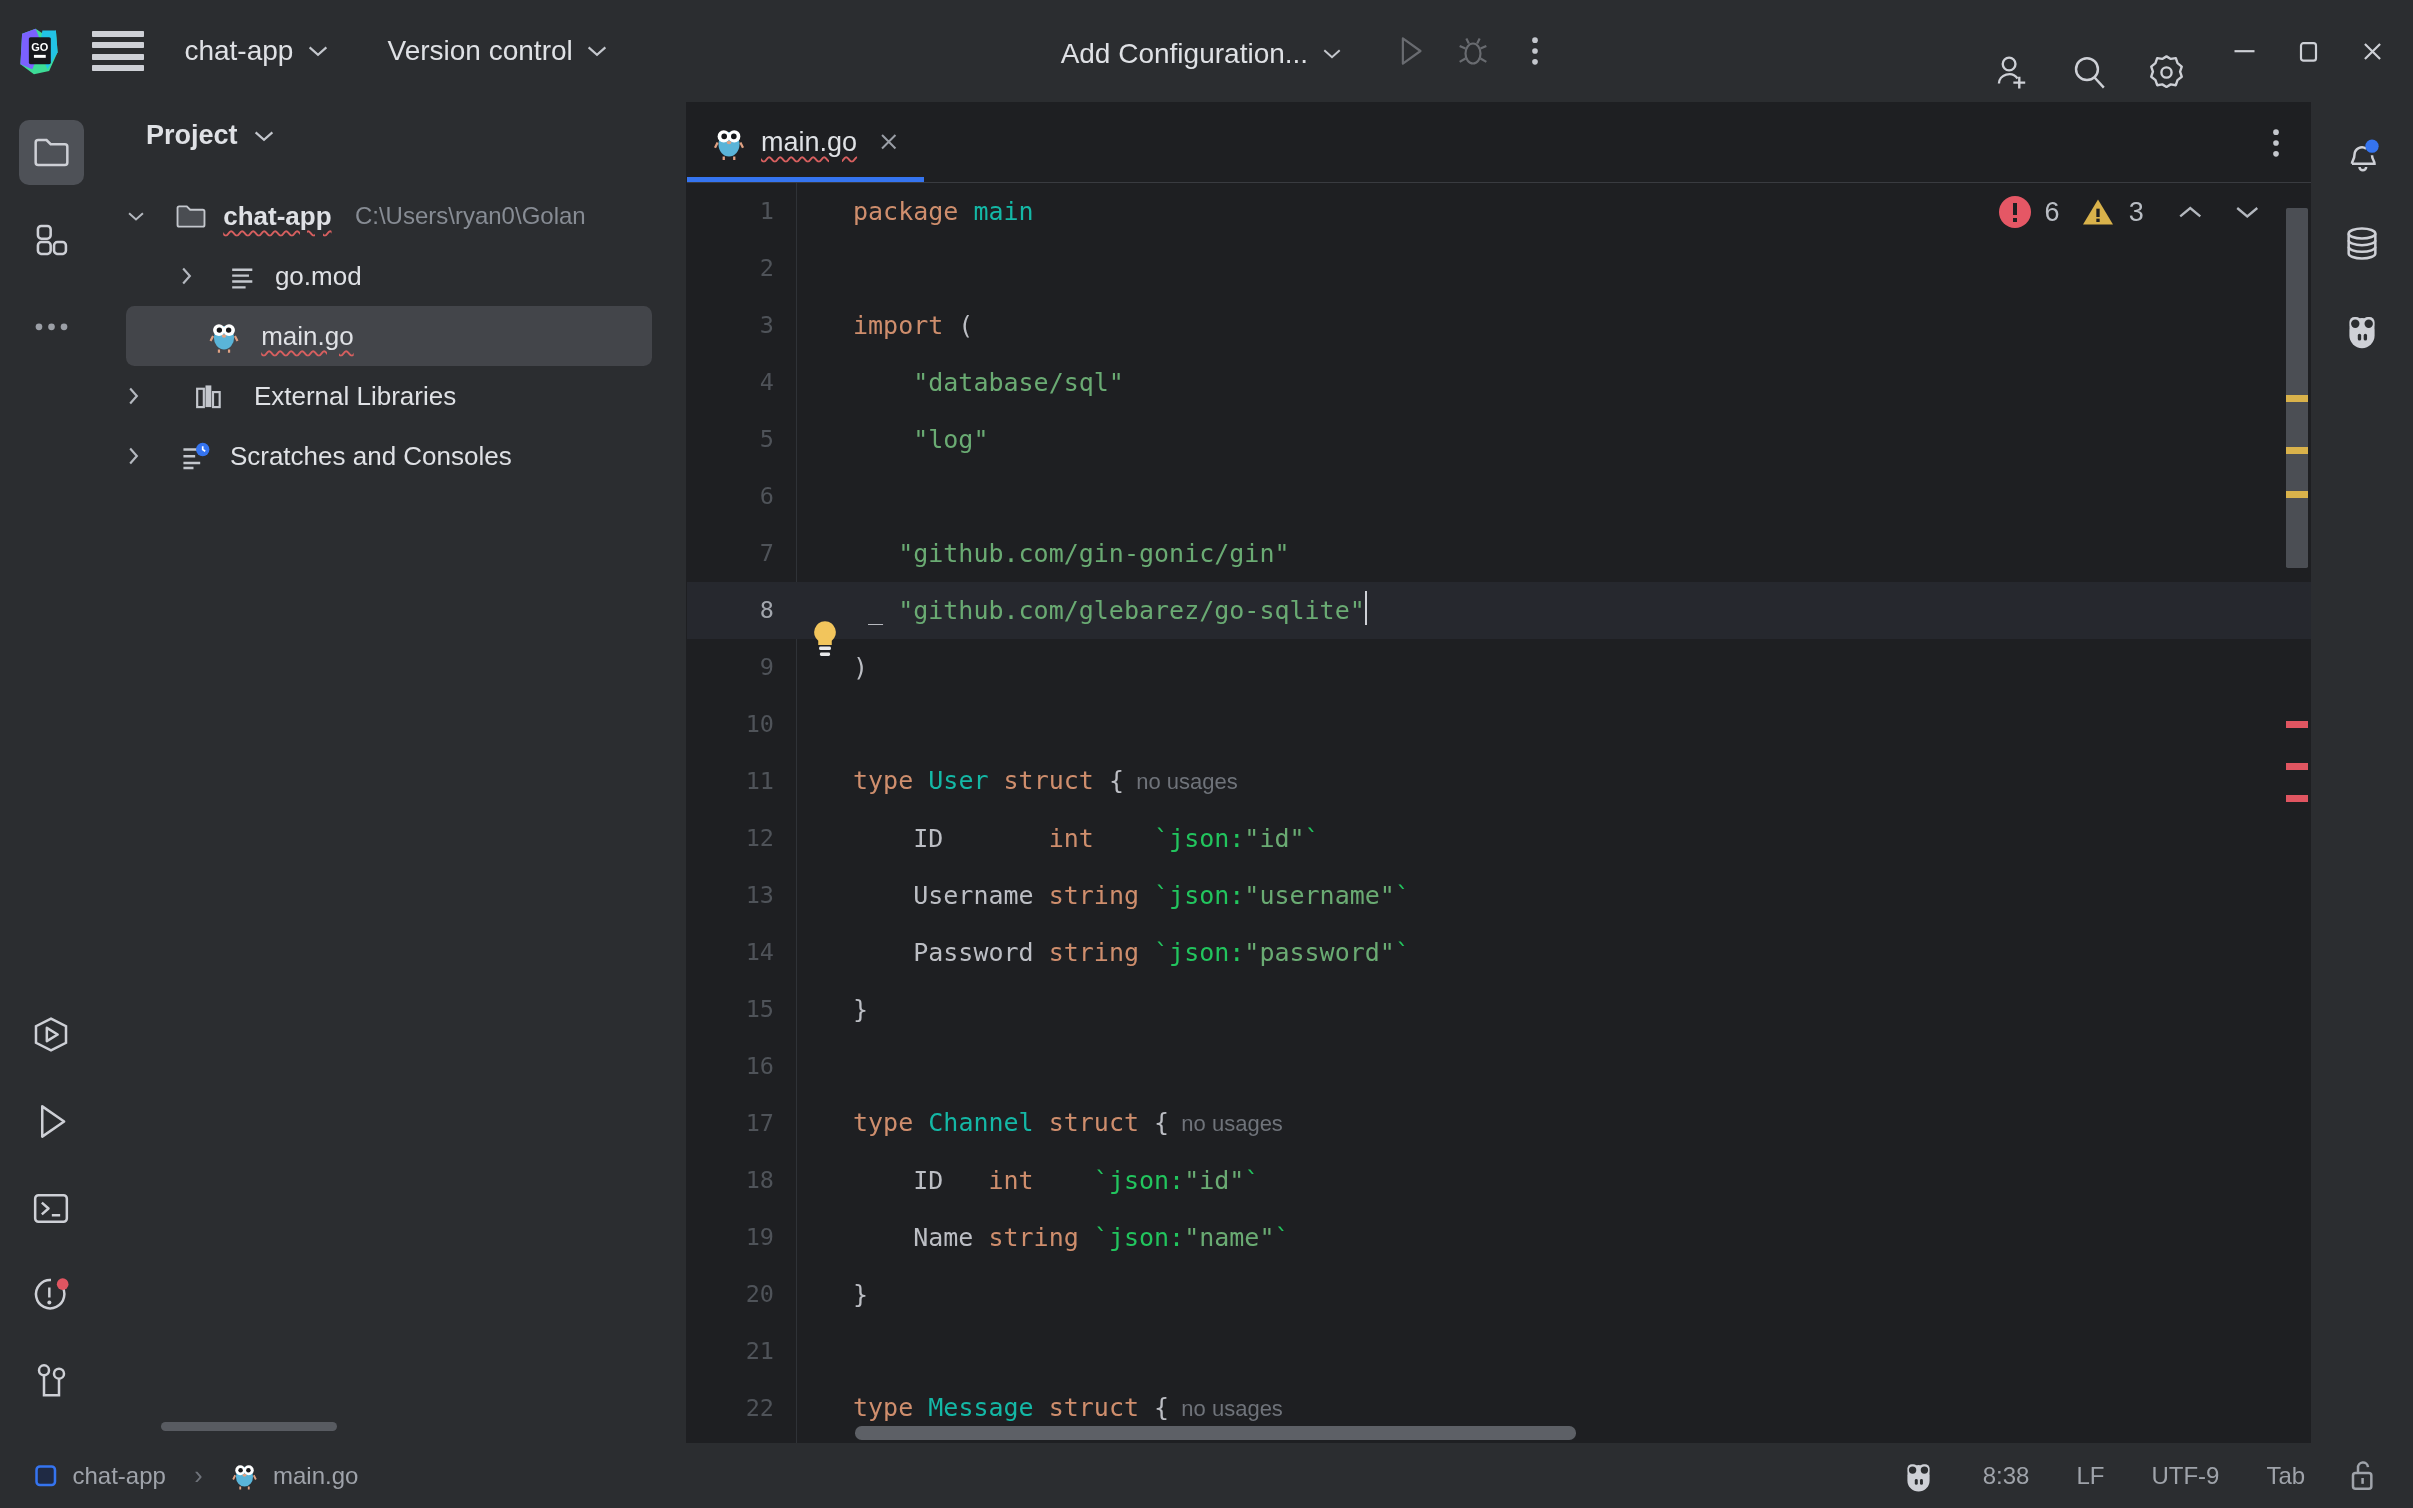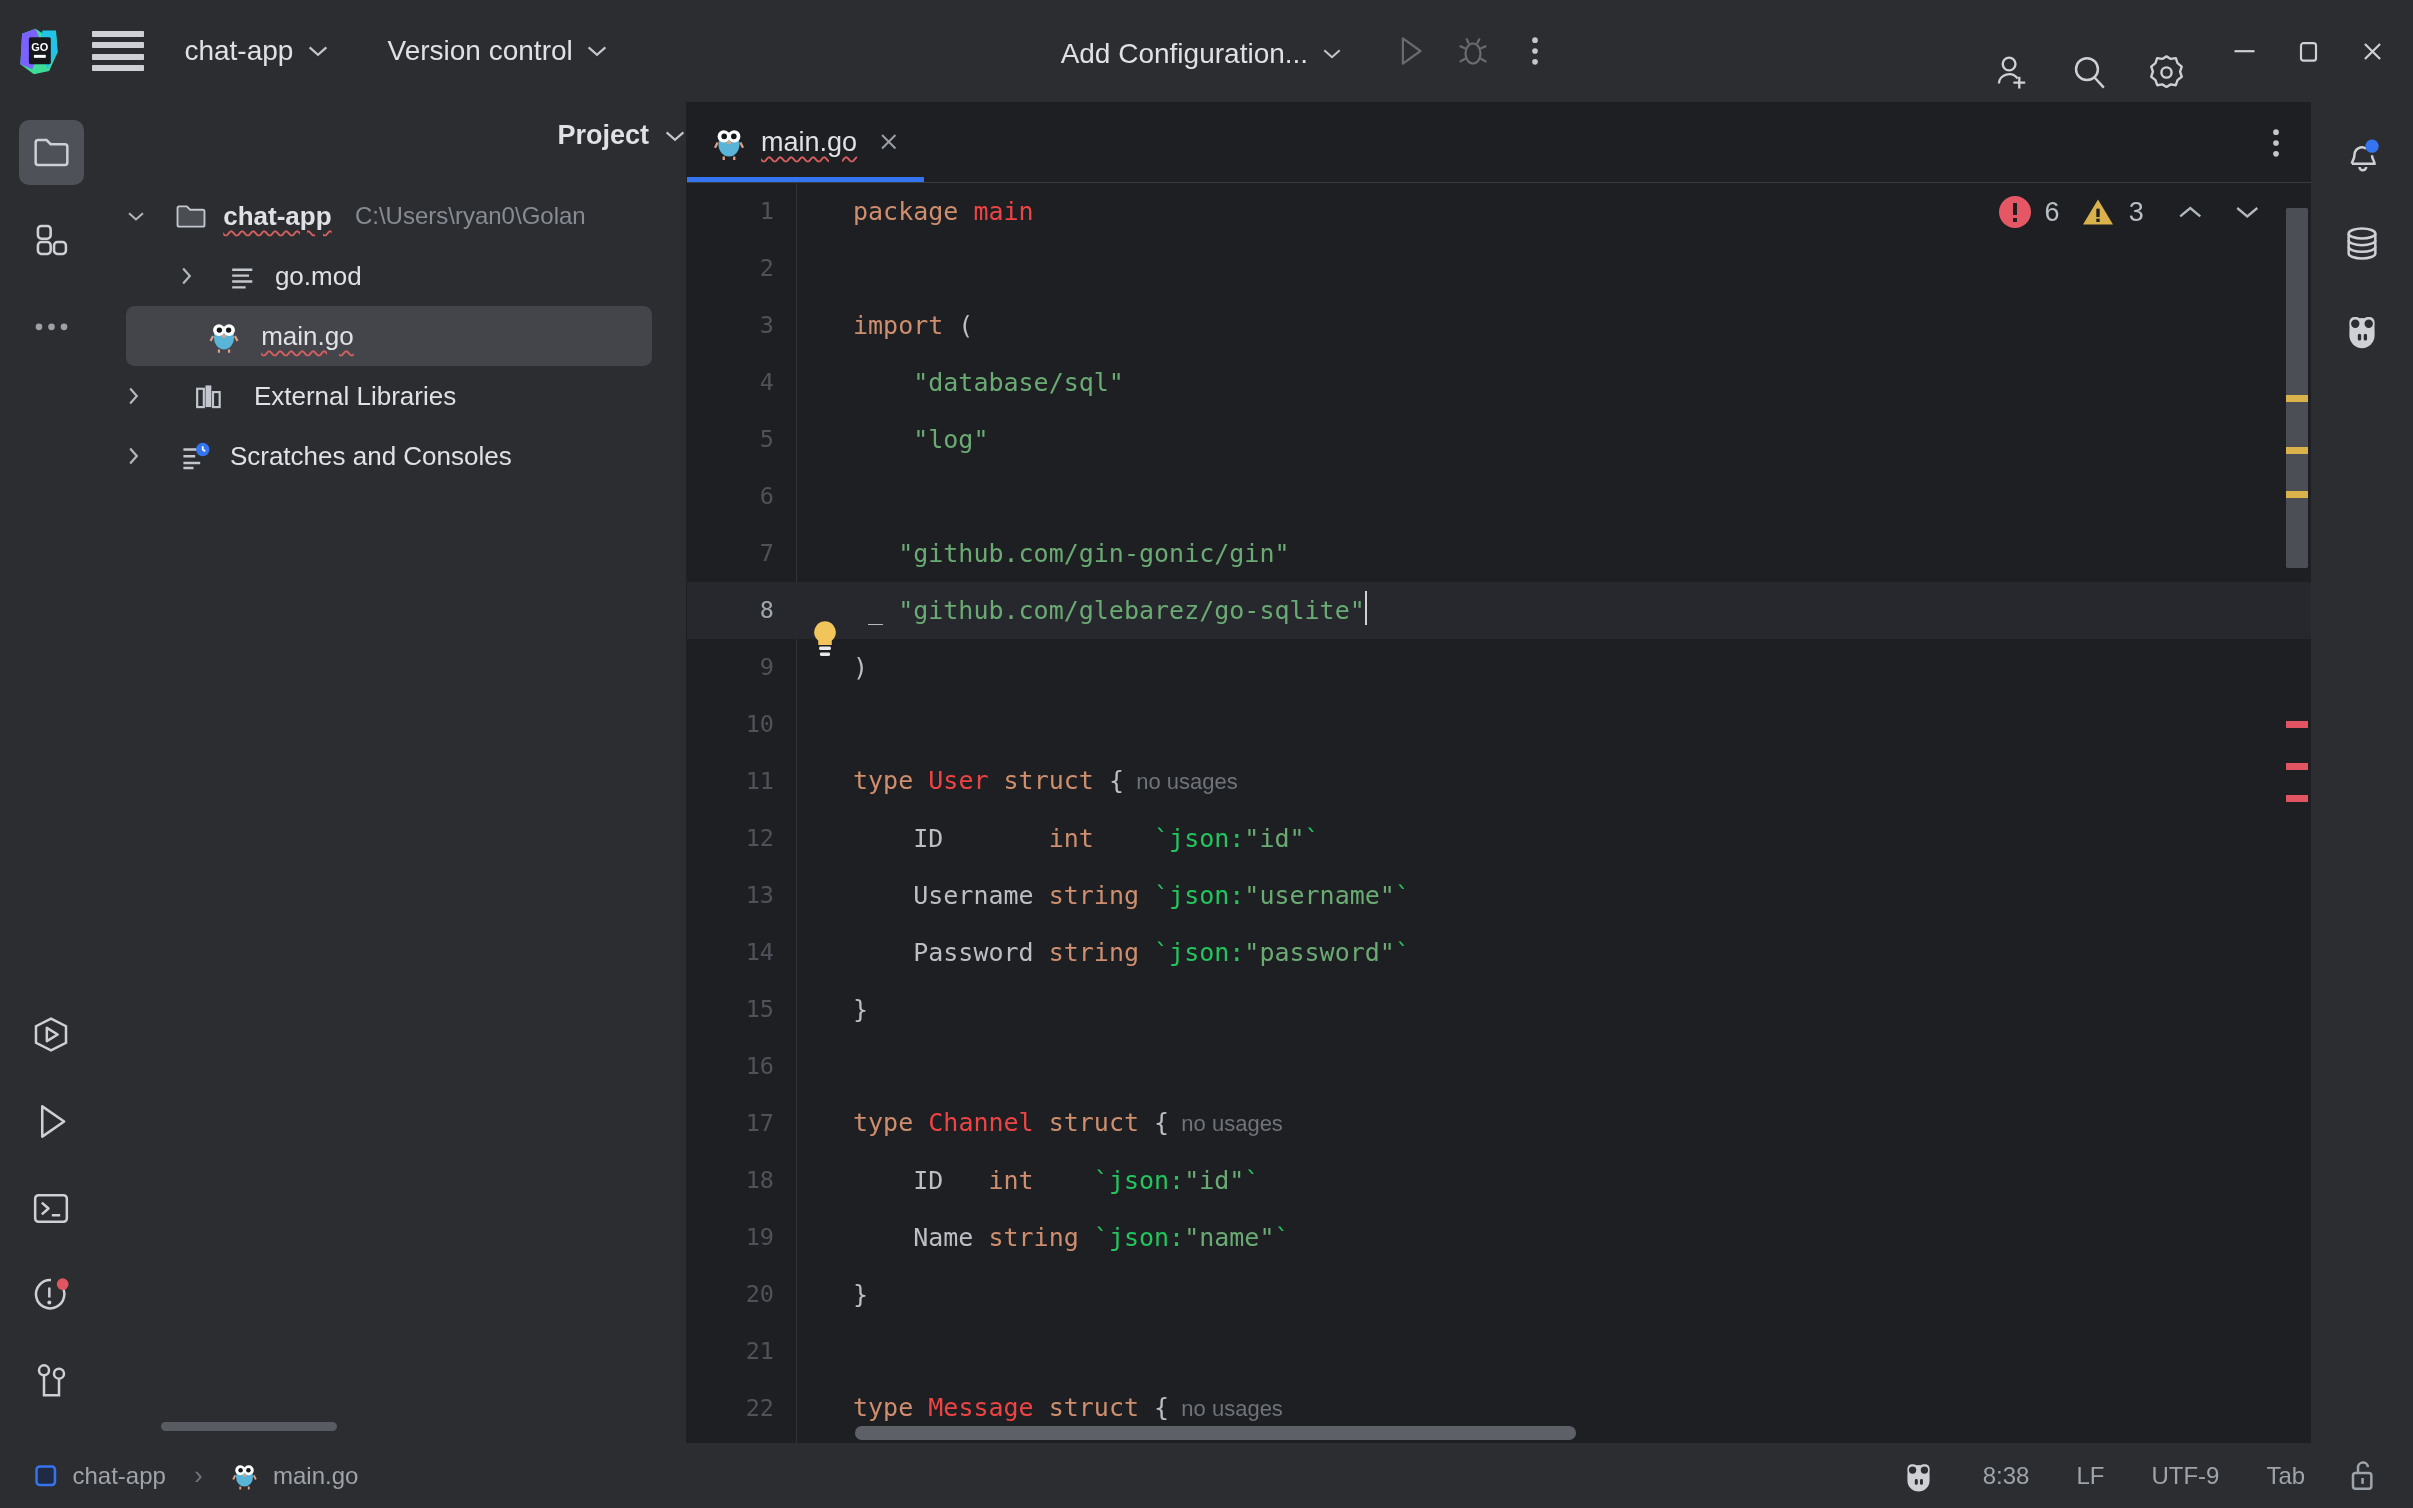--- a/index.html
+++ b/index.html
@@ -45,21 +45,21 @@
   .rail-ico.sel { background: #4e5157; }
   .railL .grow { flex: 1 1 auto; }
   .railR { width: 102px; background: #2b2d30; display:flex; flex-direction:column; align-items:center;
            padding-top: 22px; flex: 0 0 102px; }
 
   
   .project {
     width: 585px; flex: 0 0 585px; background: #2b2d30; display: flex; flex-direction: column;
     position: relative; border-right: 0.8px solid #1e1f22;
   }
-  .proj-head { height: 67px; display: flex; align-items: center; padding-left: 44px; gap: 15px; justify-content: flex-end; }
+  .proj-head { height: 67px; display: flex; align-items: center; padding-left: 44px; gap: 15px; }
   .proj-head .t { color: #dfe1e5; font-size: 27px; font-weight: 700; }
   .tree { padding-top: 17px; font-size: 26px; color: #dfe1e5; }
   .trow { height: 60px; display: flex; align-items: center; gap: 10px; padding-right: 6.7px; position: relative;}
   .trow.sel { background: #43454a; border-radius: 8.4px; margin: 0 34px 0 23.5px; }
   .twist { width: 39px; text-align:center; color: #b4b8bf; font-size: 22px; flex:0 0 39px;}
   .tlabel { white-space: nowrap; }
   .tlabel.b { font-weight: 700; }
   .tpath { color: #878c94; font-size: 24px; margin-left: 13.4px; white-space: nowrap; }
   .squiggle { text-decoration: underline; text-decoration-style: wavy; text-decoration-color: #d85f5f;
               text-decoration-thickness: 1.7px; text-underline-offset: 5px; }
@@ -87,21 +87,21 @@
     width: 109px; flex: 0 0 109px; text-align: right; padding-right: 22px; color: #4f5359;
     font-size: 23.5px; user-select: none;
   }
   .ln.cur .gut { color: #a2a6ad; }
   .gap { width: 57px; flex: 0 0 57px; position: relative; }
   .src { padding-left: 0; }
   .vline { position: absolute; left: 109px; top: 0; bottom: 0; width: 0.8px; background: #2f3237; }
 
   
   .kw  { color: #cf8e6d; }
-  .typn{ color: #ef4444; margin-top: 43px; }
+  .typn{ color: #14b8a6; margin-top: 43px; }
   .str { color: #6aab73; }
   .bi  { color: #cf8e6d; }
   .pl  { color: #bcbec4; }
   .tag { color: #22c55e; }
   .usg { color: #6f737a; font-family: "Liberation Sans", sans-serif; font-size: 22px; }
   .caret { display:inline-block; width: 2.5px; height: 34px; background:#ced0d6; vertical-align:-6.7px; }
 
   .bulb { position: absolute; left: 6.7px; top: 6.7px; width: 44px; height: 44px; }
 
   

